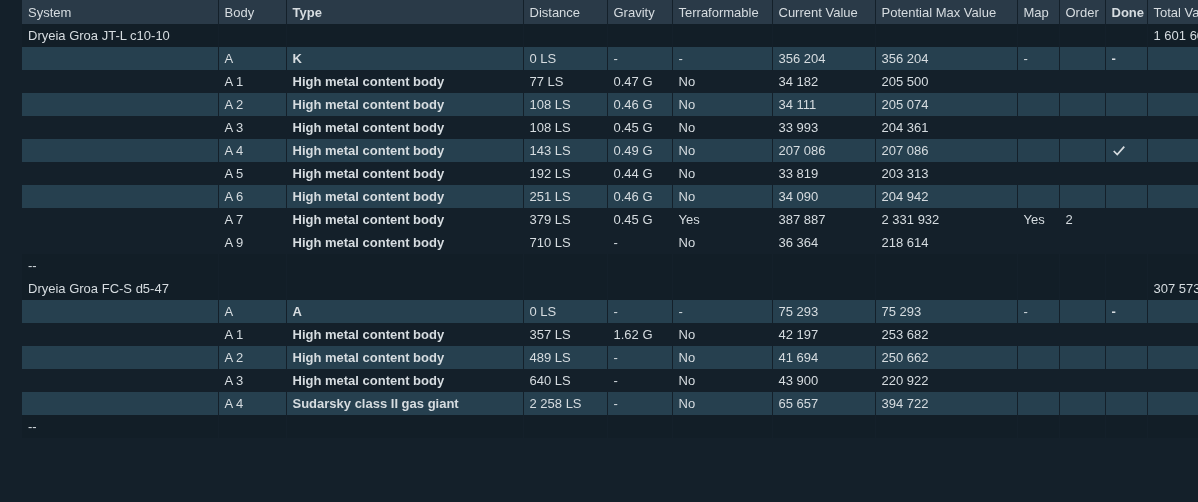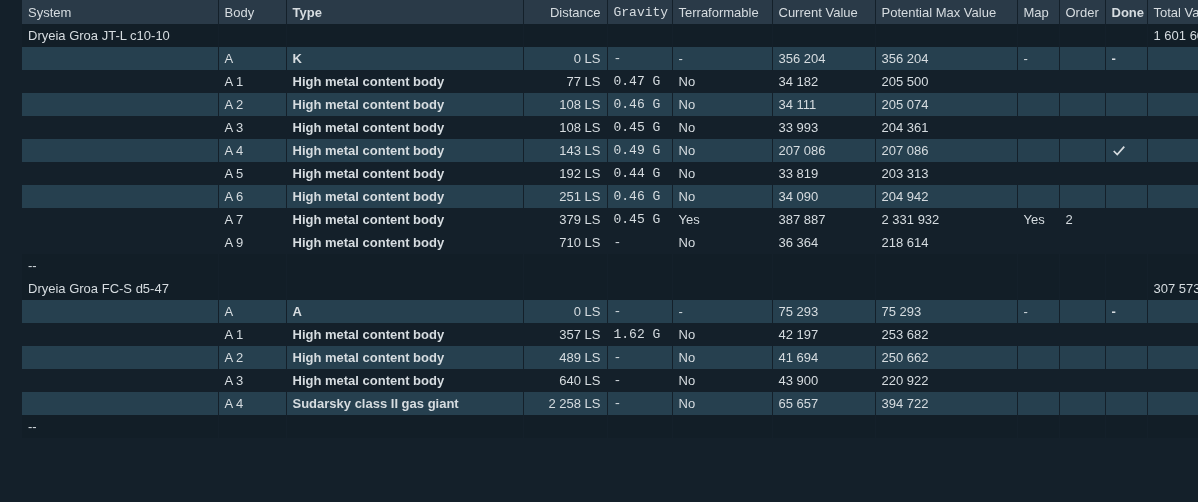--- a/index.html
+++ b/index.html
@@ -58,22 +58,22 @@
     }
     .check-icon {
       display: inline-block;
       width: 14px;
       height: 14px;
       vertical-align: middle;
     }
     .col-system { width: 196px; }
     .col-body { width: 68px; }
     .col-type { width: 237px; font-weight: bold; }
-    .col-distance { width: 84px; text-align: right; }
-    .col-gravity { width: 65px; font-family: Liberation Mono, monospace; }
+    .col-distance { width: 84px; }
+    .col-gravity { width: 65px; }
     .col-terraformable { width: 100px; }
     .col-current { width: 103px; }
     .col-potential { width: 142px; }
     .col-map { width: 42px; }
     .col-order { width: 46px; }
     .col-done { width: 42px; font-weight: bold; }
     .col-total { width: 73px; }
   </style>
 </head>
 <body>

